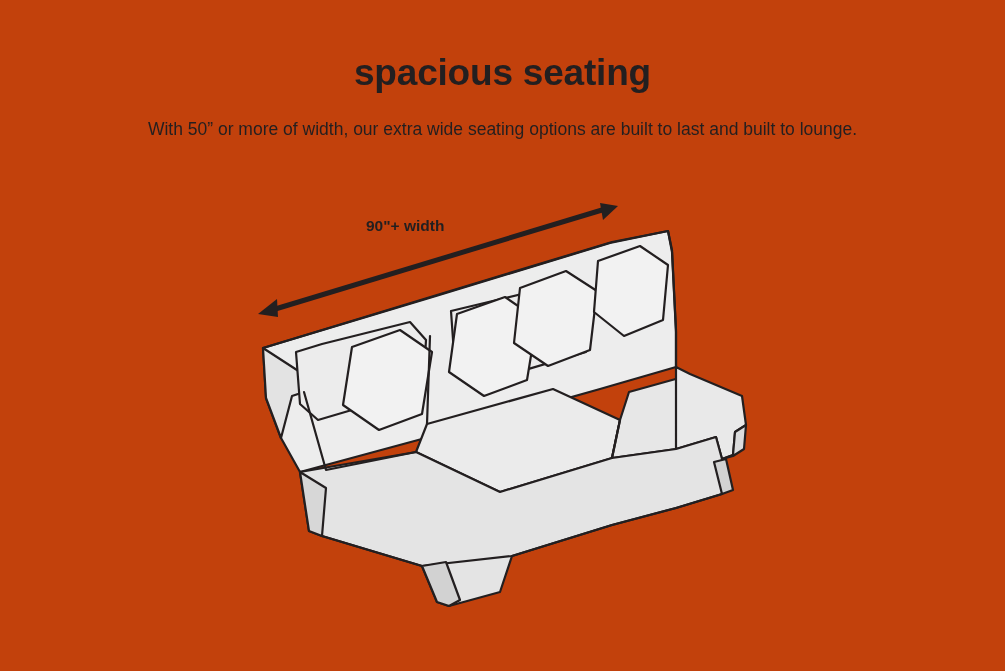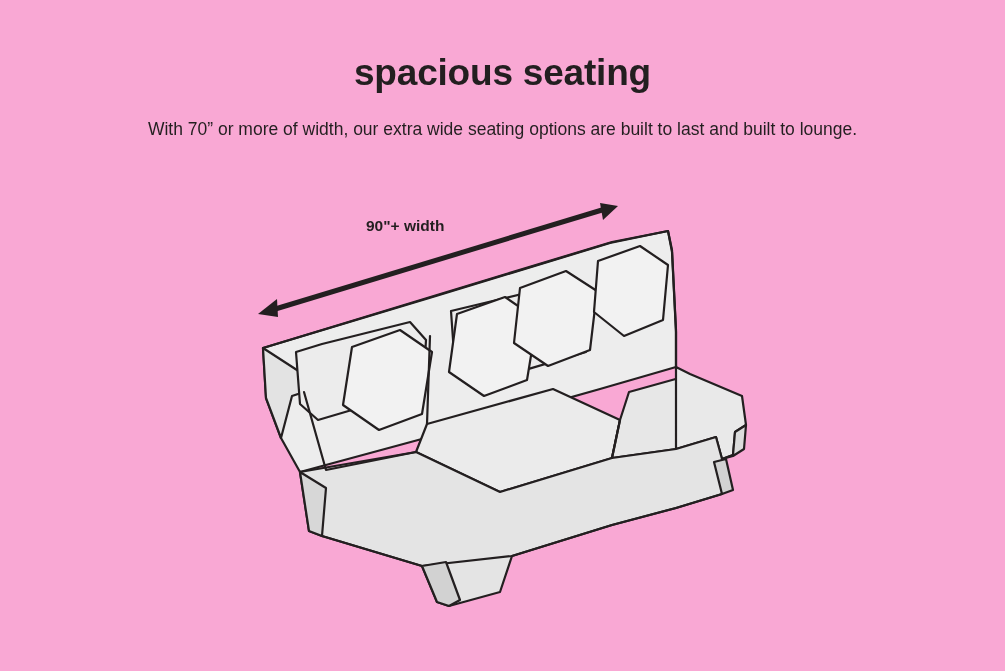--- a/index.html
+++ b/index.html
@@ -4,21 +4,21 @@
 <style>
   html, body {
     margin: 0;
     padding: 0;
     background: #ffffff;
   }
   #page {
     position: relative;
     width: 1005px;
     height: 671px;
-    background: #f9a8d4;
+    background: #c2410c;
     overflow: hidden;
     font-family: "Liberation Sans", sans-serif;
     color: #1a1a1a;
   }
   #headline {
     position: absolute;
     top: 52px;
     left: 0;
     width: 1005px;
     text-align: center;
@@ -57,21 +57,21 @@
   }
 </style>
 </head>
 <body>
 
 <div id="page">
 
   <div id="headline">spacious seating</div>
 
   <div id="subcopy">
-    <span class="line">With 70” or more of width, our extra wide seating options are built to last and built to lounge.</span>
+    <span class="line">With 50” or more of width, our extra wide seating options are built to last and built to lounge.</span>
   </div>
 
   <svg id="illustration" viewBox="0 0 1005 671">
 
     <g>
       <line x1="272" y1="310" x2="602" y2="210" stroke="#231f20" stroke-width="5" stroke-linecap="butt"></line>
       <polygon points="600,203 618,206 603,220" fill="#231f20"></polygon>
       <polygon points="258,314 277,299 278,317" fill="#231f20"></polygon>
     </g>
 

